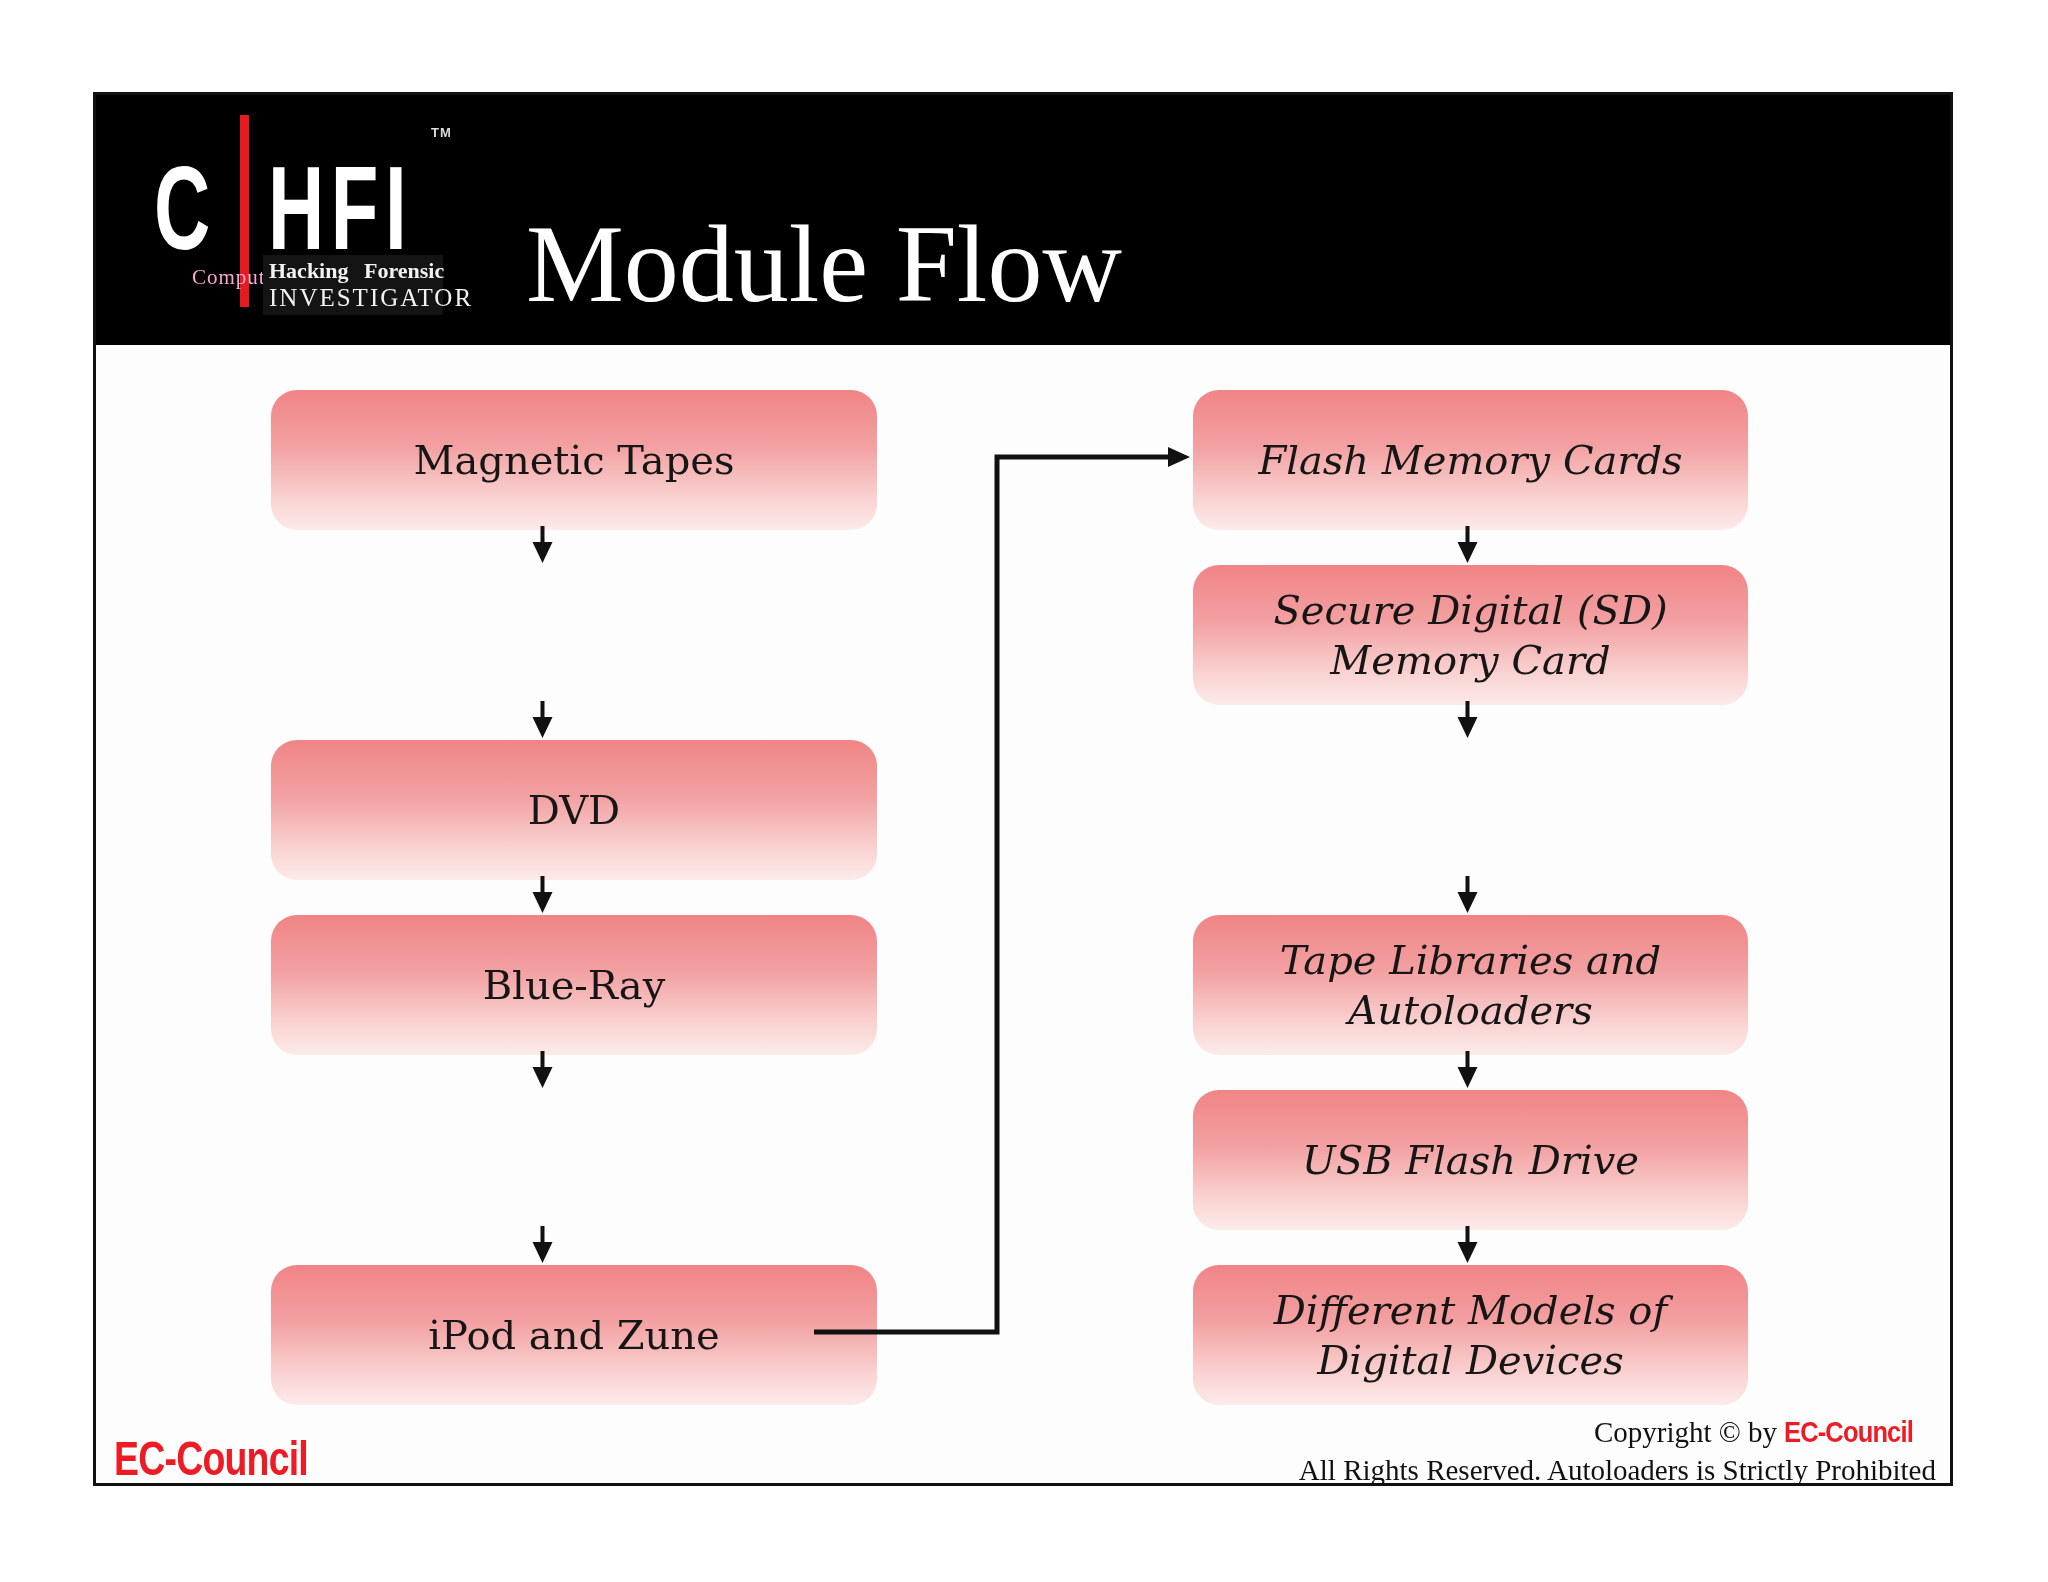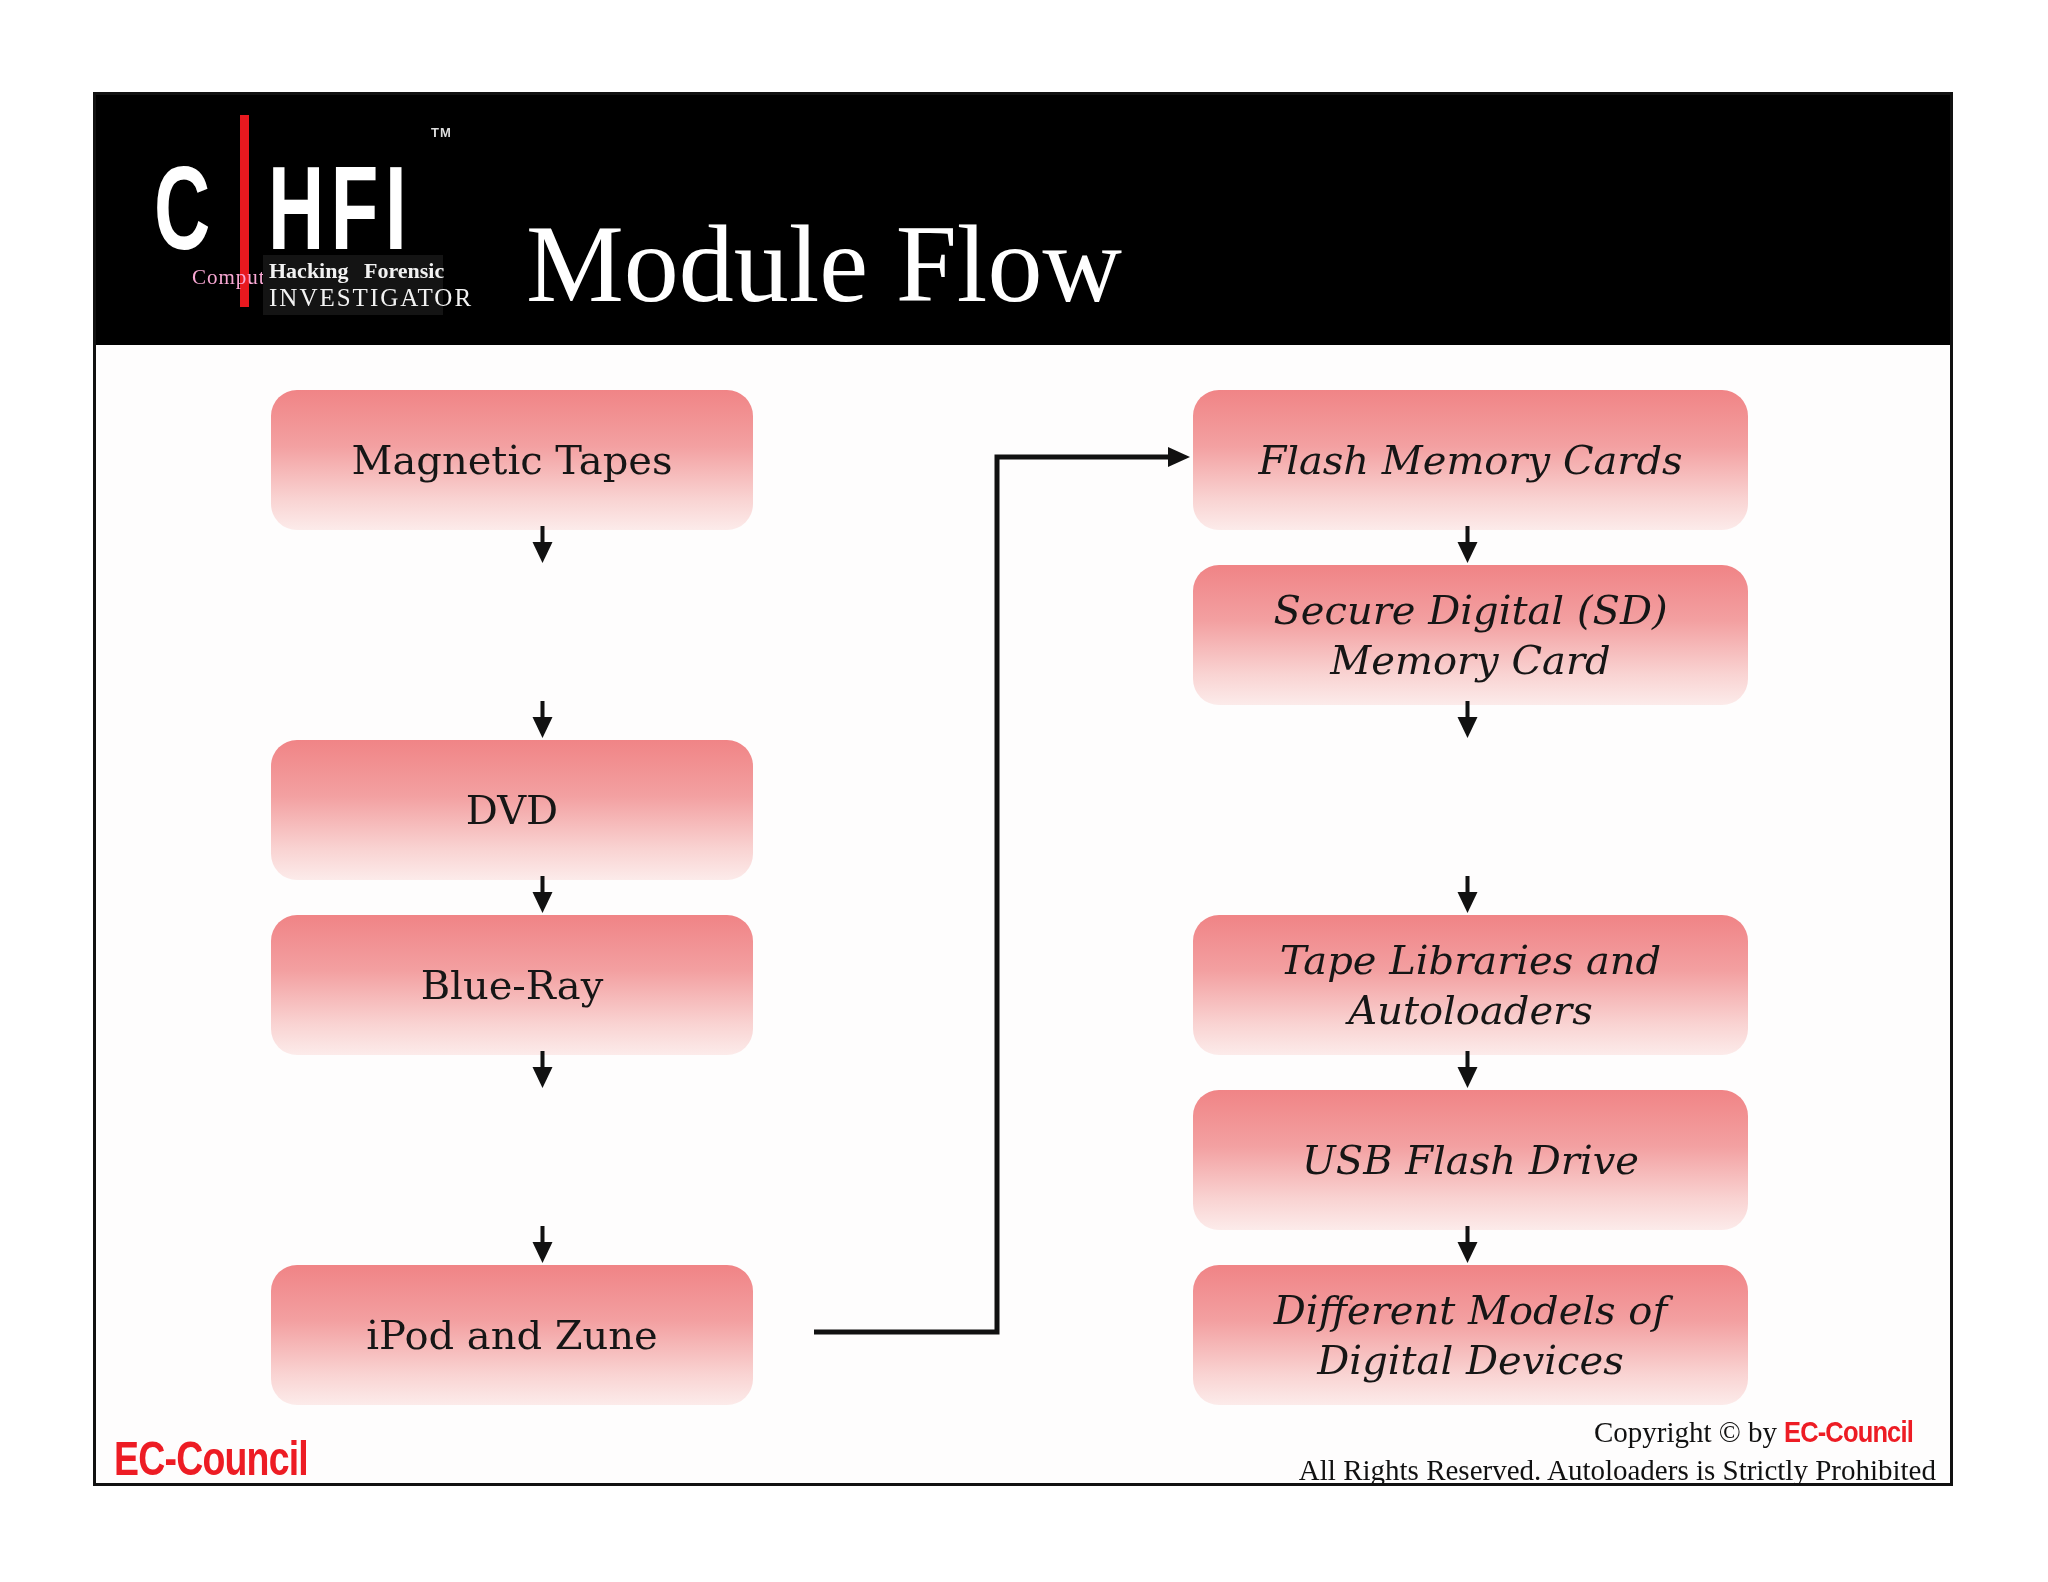--- a/index.html
+++ b/index.html
@@ -19,21 +19,21 @@
   .logo-computer{position:absolute;left:44px;top:170px;width:100px;text-align:center;color:#f9a8d4;
                  font:400 21px "Liberation Serif",serif;letter-spacing:1px;margin-left:48px;}
   .logo-panel{position:absolute;left:167px;top:160px;width:168px;padding:3px 6px;background:#141414;
               color:#f2f2f2;}
   .logo-panel .l1{display:block;font:700 22px "Liberation Serif",serif;word-spacing:10px;white-space:nowrap;}
   .logo-panel .l2{display:block;font:400 25px "Liberation Serif",serif;letter-spacing:2px;white-space:nowrap;}
   .page-title{position:absolute;left:412px;top:96px;margin:18px;color:#fff;
               font:400 110px "Liberation Serif",serif;line-height:1;white-space:nowrap;}
 
   
-  .node{position:absolute;width:482px;height:140px;border-radius:26px;
+  .node{position:absolute;width:606px;height:140px;border-radius:26px;
         background:linear-gradient(180deg,#f08486 0%,#f3a0a1 40%,#f9d3d2 78%,#fcebea 100%);
         display:flex;align-items:center;justify-content:center;text-align:center;
         color:#161616;font:400 40px "DejaVu Serif",serif;line-height:1.25;padding:0 44px;box-sizing:border-box;}
   .col-left{left:175px;}
   .col-right{left:1097px;width:555px;font-style:italic;}
   .r0{top:295px;}.r1{top:470px;}.r2{top:645px;}.r3{top:820px;}.r4{top:995px;}.r5{top:1170px;}
 
   .arrows{position:absolute;left:0;top:0;pointer-events:none;}
 
   

